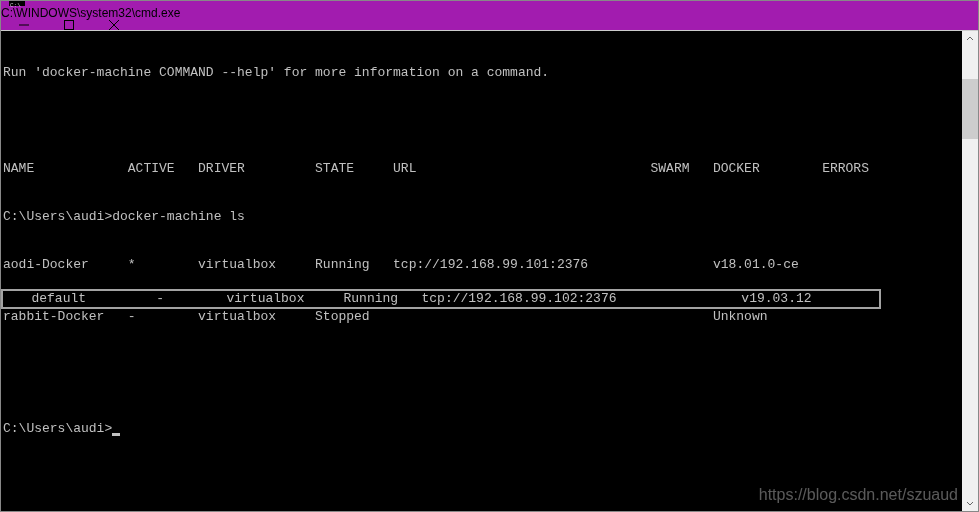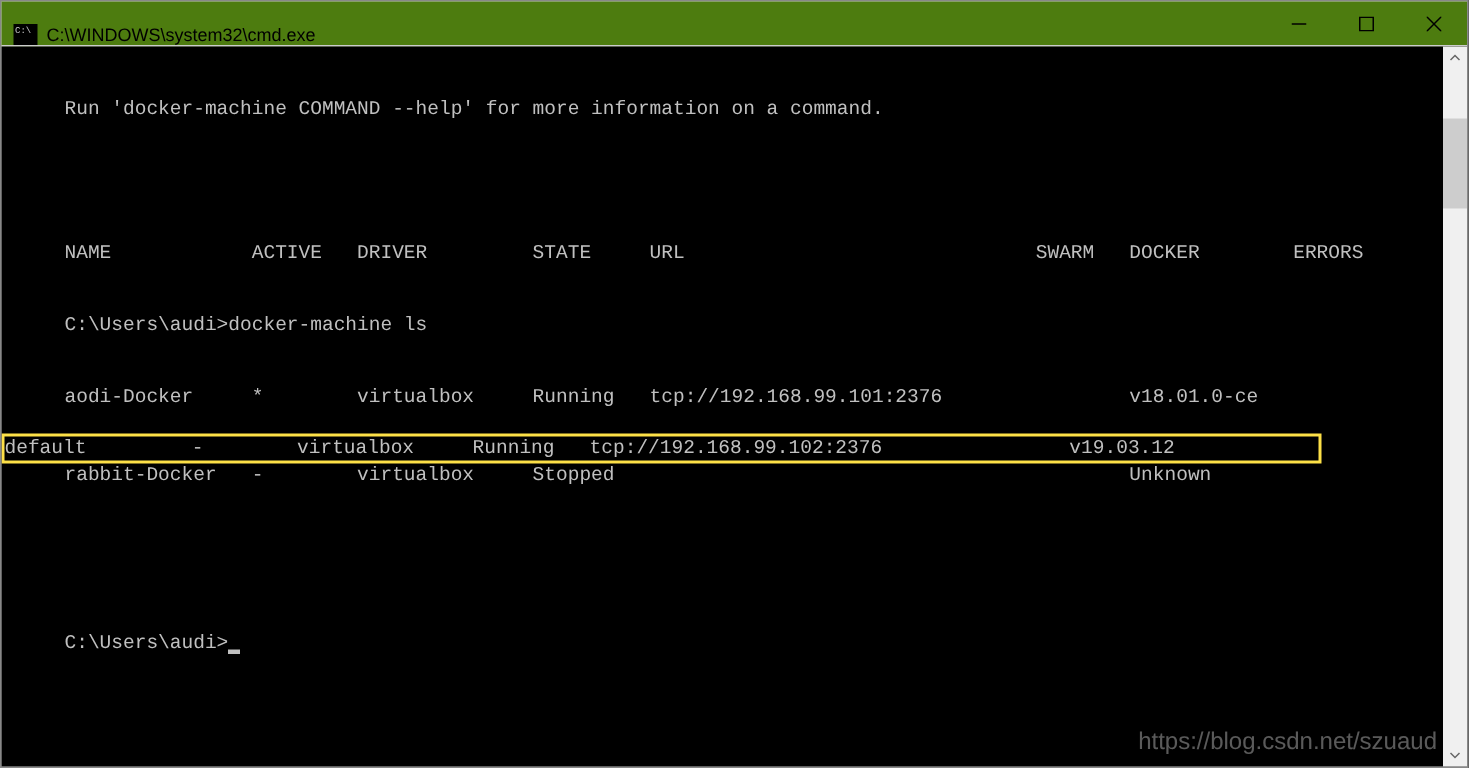--- a/index.html
+++ b/index.html
@@ -13,24 +13,25 @@
 .window {
   width: 979px;
   height: 512px;
   background: #fff;
   border: 1px solid #888;
   display: flex;
   flex-direction: column;
 }
 .titlebar {
   height: 30px;
-  background: #4d7c0f;
+  background: #a21caf;
   display: flex;
-  align-items: flex-end;
+  align-items: flex-start;
   border-bottom: 1px solid #ccc;
+  flex-direction: column;
 }
 .app-icon {
   width: 16px;
   height: 14px;
   margin: 0 6px 0 8px;
   background: #000;
   position: relative;
 }
 .app-icon::after {
   content: "C:\\";
@@ -91,25 +92,26 @@
   align-items: center;
   justify-content: center;
 }
 .sb-track { flex: 1; background: #f0f0f0; }
 .sb-thumb {
   width: 16px;
   height: 60px;
   background: #cdcdcd;
   margin-top: 0;
 }
-.row { display: block; margin-left: 40px; }
+.row { display: block; }
 .highlight-box {
-  border: 2px solid #fde047;
+  border: 2px solid #a3a3a3;
   margin-left: -2px;
   padding-left: 0;
+  text-align: center;
 }
 .cursor {
   display: inline-block;
   width: 8px;
   height: 3px;
   background: #c0c0c0;
   vertical-align: bottom;
   margin-bottom: 1px;
 }
 .watermark {

